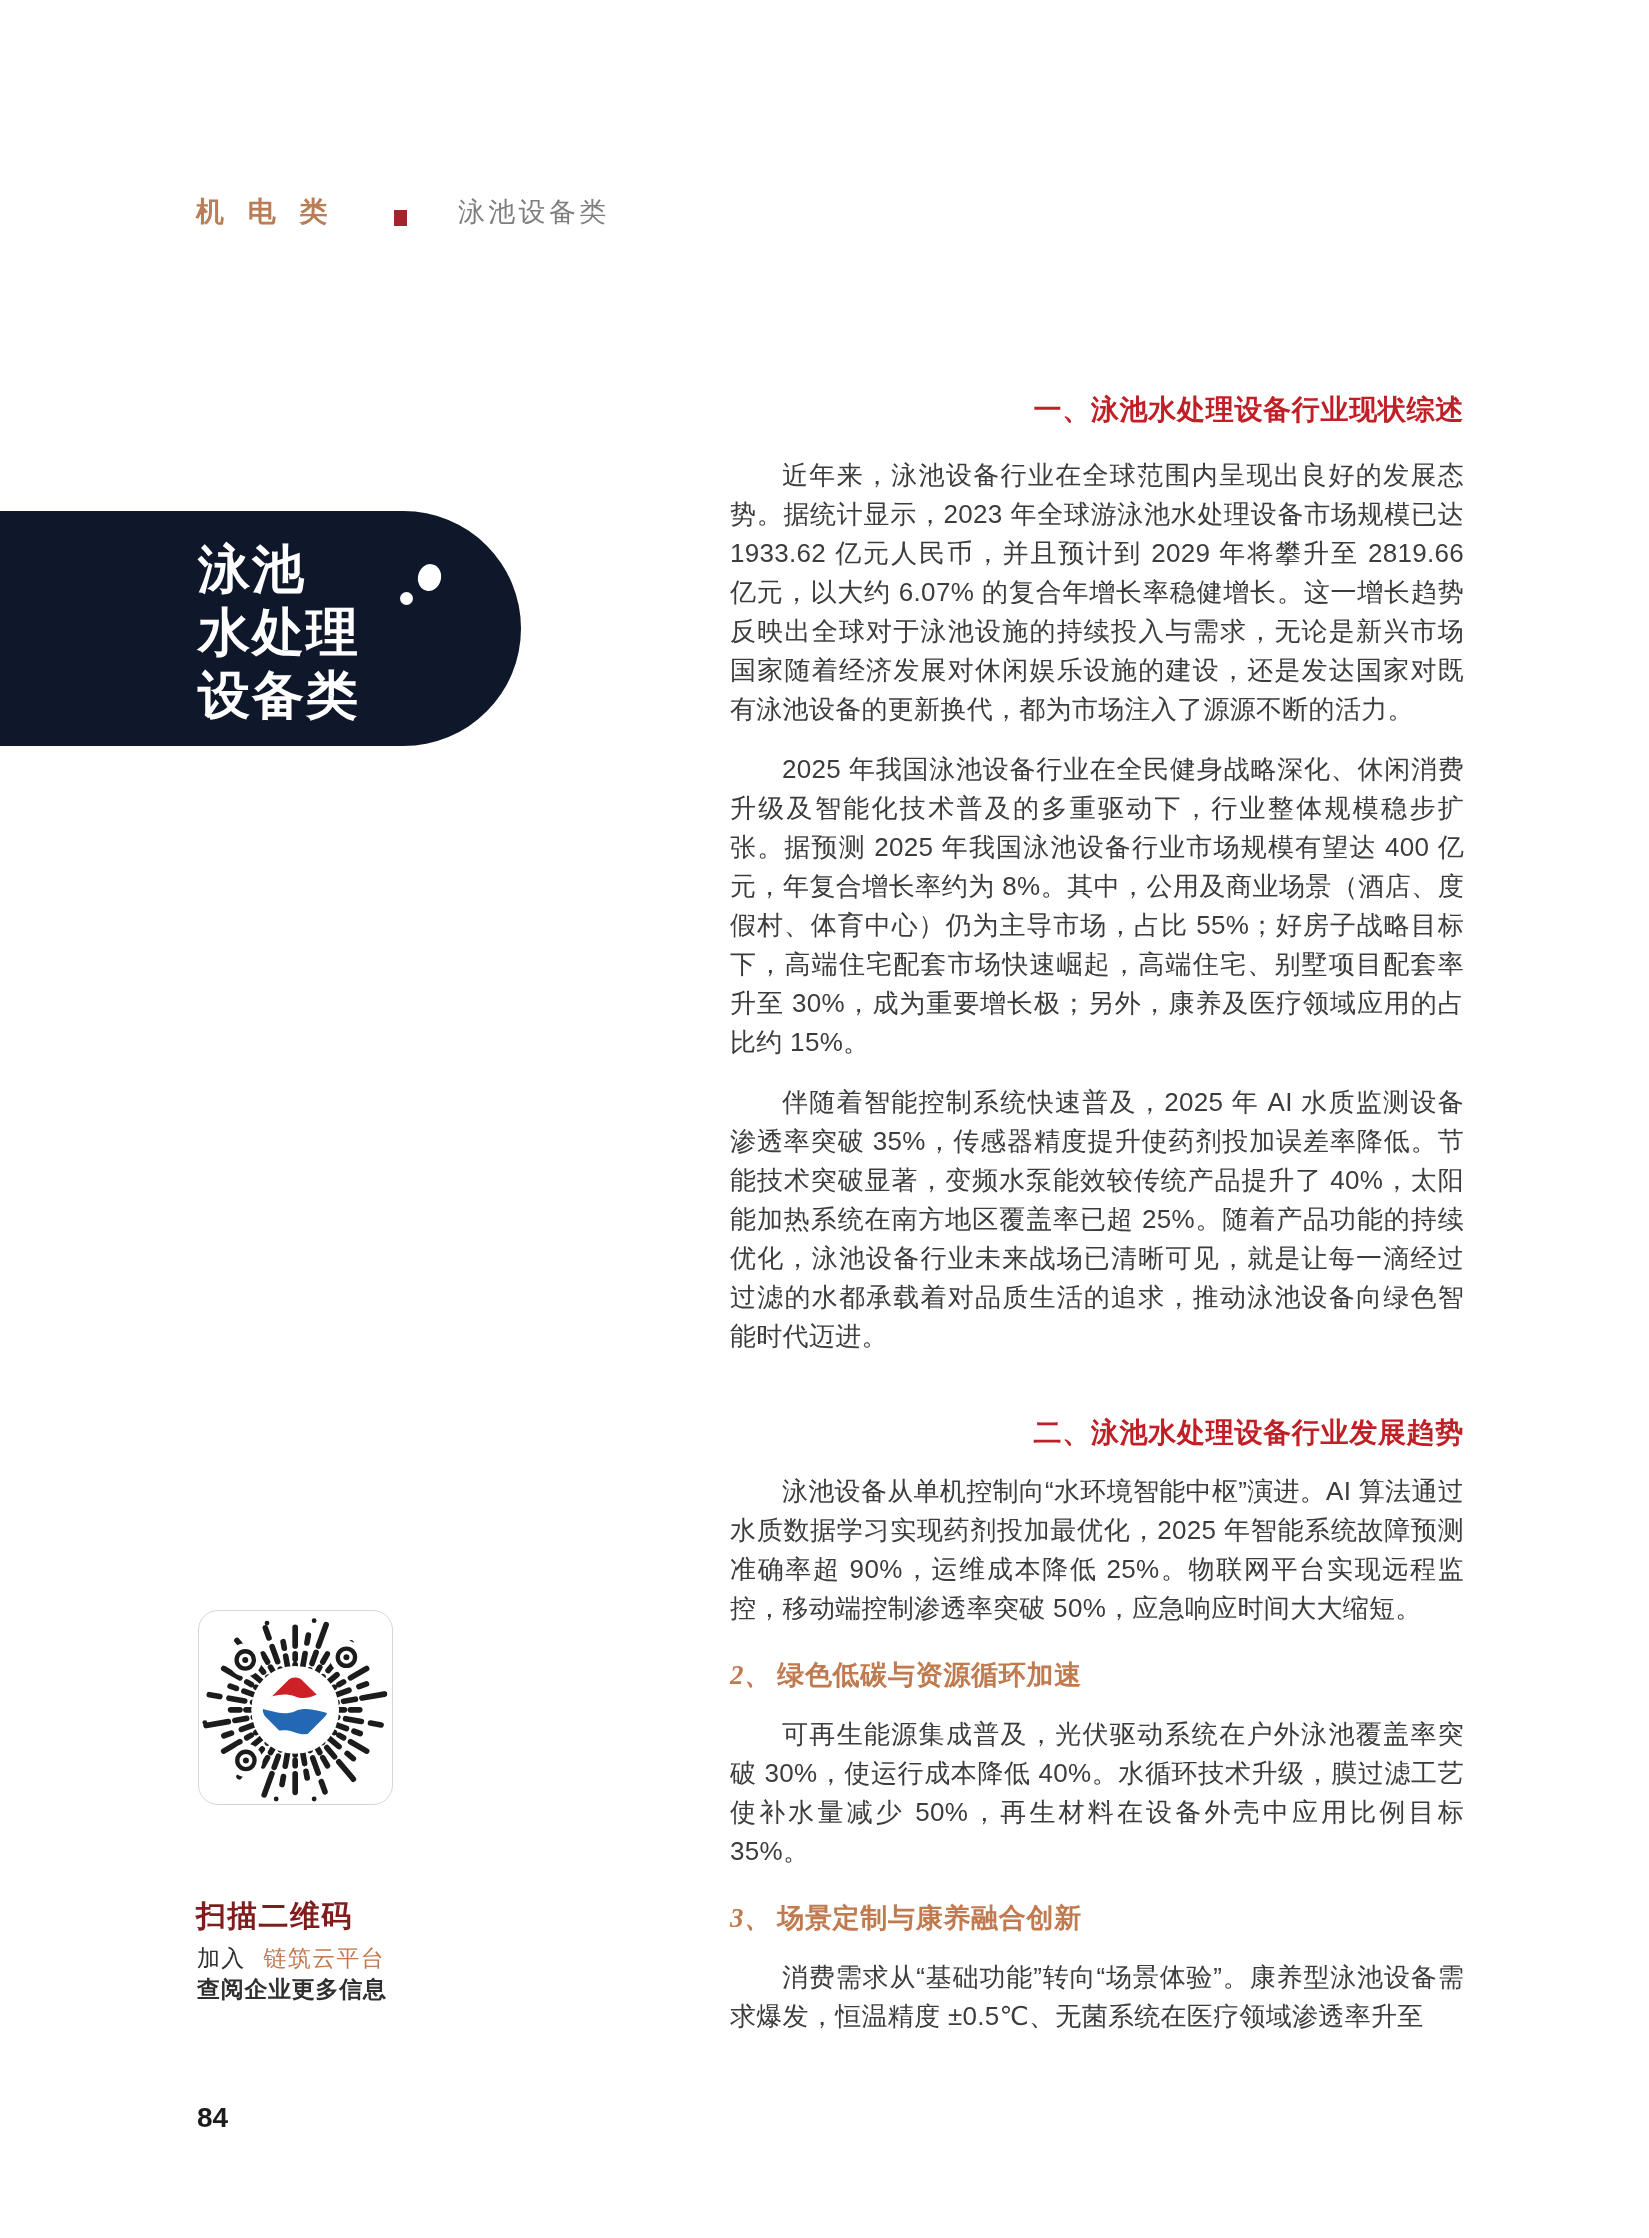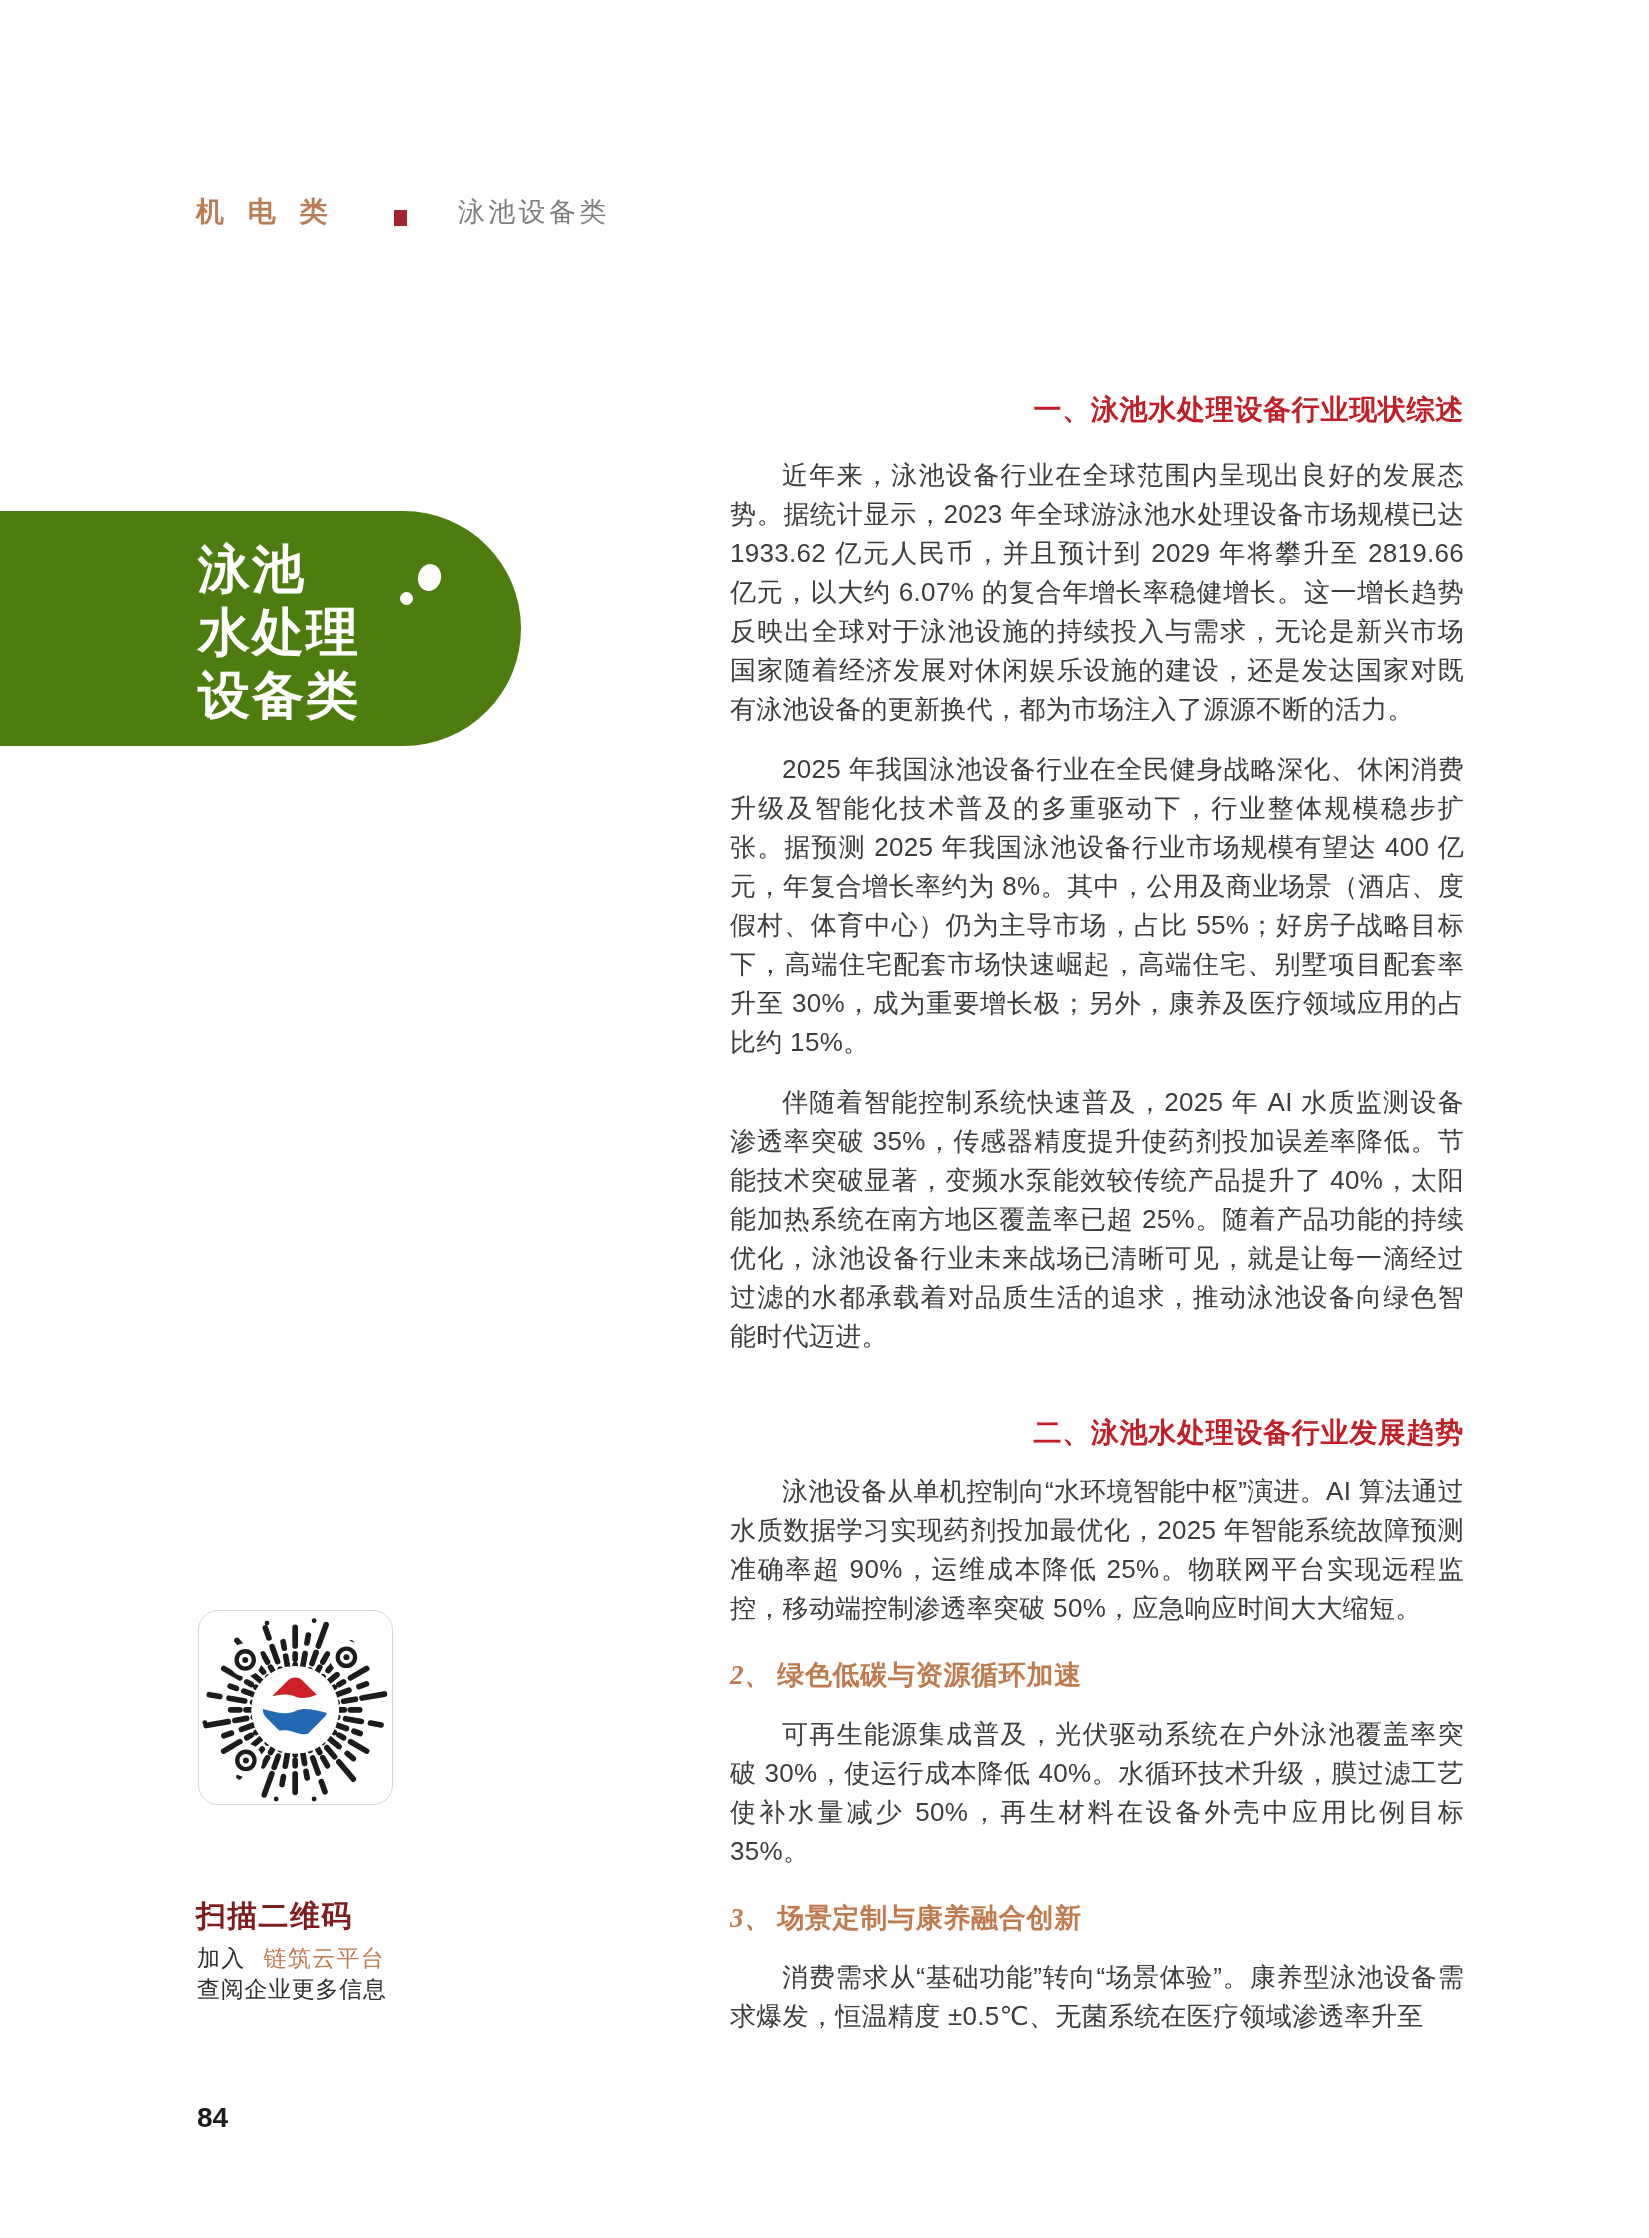--- a/index.html
+++ b/index.html
@@ -10,21 +10,21 @@
   
   .hdr-cat{
     position:absolute;left:196px;top:193px;font-size:28px;font-weight:700;
     color:#b97d58;letter-spacing:8px;white-space:pre;text-align:right;
   }
   .hdr-sq{position:absolute;left:394px;top:210px;width:12.6px;height:16px;background:#a3242c;}
   .hdr-sub{position:absolute;left:458px;top:194px;font-size:27px;color:#7e7e7e;letter-spacing:3.3px;}
   
   .banner{
     position:absolute;left:0;top:511px;width:521px;height:235px;
-    background:#4d7c0f;border-radius:0 118px 118px 0;
+    background:#0f172a;border-radius:0 118px 118px 0;
   }
   .banner-text{
     position:absolute;left:198px;top:27px;font-size:52px;line-height:63px;
     font-weight:900;color:#ffffff;letter-spacing:2px;
   }
   .bubble-lg{
     position:absolute;left:418px;top:53px;width:22.6px;height:27px;background:#ffffff;
     border-radius:50%;transform:rotate(14deg);
   }
   .bubble-sm{position:absolute;left:400px;top:81px;width:13.3px;height:13.3px;background:#ffffff;border-radius:50%;}
@@ -56,21 +56,21 @@
     position:absolute;left:198px;top:1610px;width:195px;height:195px;
     background:#ffffff;border:1.3px solid #d6d6d6;border-radius:20px;box-sizing:border-box;
   }
   .qr-card svg{position:absolute;left:-1.3px;top:-1.3px;}
   .scan-hint{
     position:absolute;left:196px;top:1896px;font-size:30px;font-weight:700;
     color:#7f1d1d;letter-spacing:1.3px;
   }
   .join-line{position:absolute;left:197px;top:1943px;font-size:23px;color:#2f2f2f;letter-spacing:1.3px;}
   .platform{color:#c07a4f;font-weight:400;margin-left:18px;}
-  .join-desc{position:absolute;left:197px;top:1974px;font-size:23px;color:#2f2f2f;letter-spacing:0.7px;}
+  .join-desc{position:absolute;left:197px;top:1974px;font-size:23px;color:#2f2f2f;letter-spacing:0.7px;font-weight:bold;}
   .page-num{position:absolute;left:197px;top:2102px;font-size:28px;color:#1c1c1c;font-weight:bold;}
 </style>
 </head>
 <body>
 
 <div class="page">
 
   <div class="hdr-cat">机 电 类</div>
   <div class="hdr-sq"></div>
   <div class="hdr-sub">泳池设备类</div>

